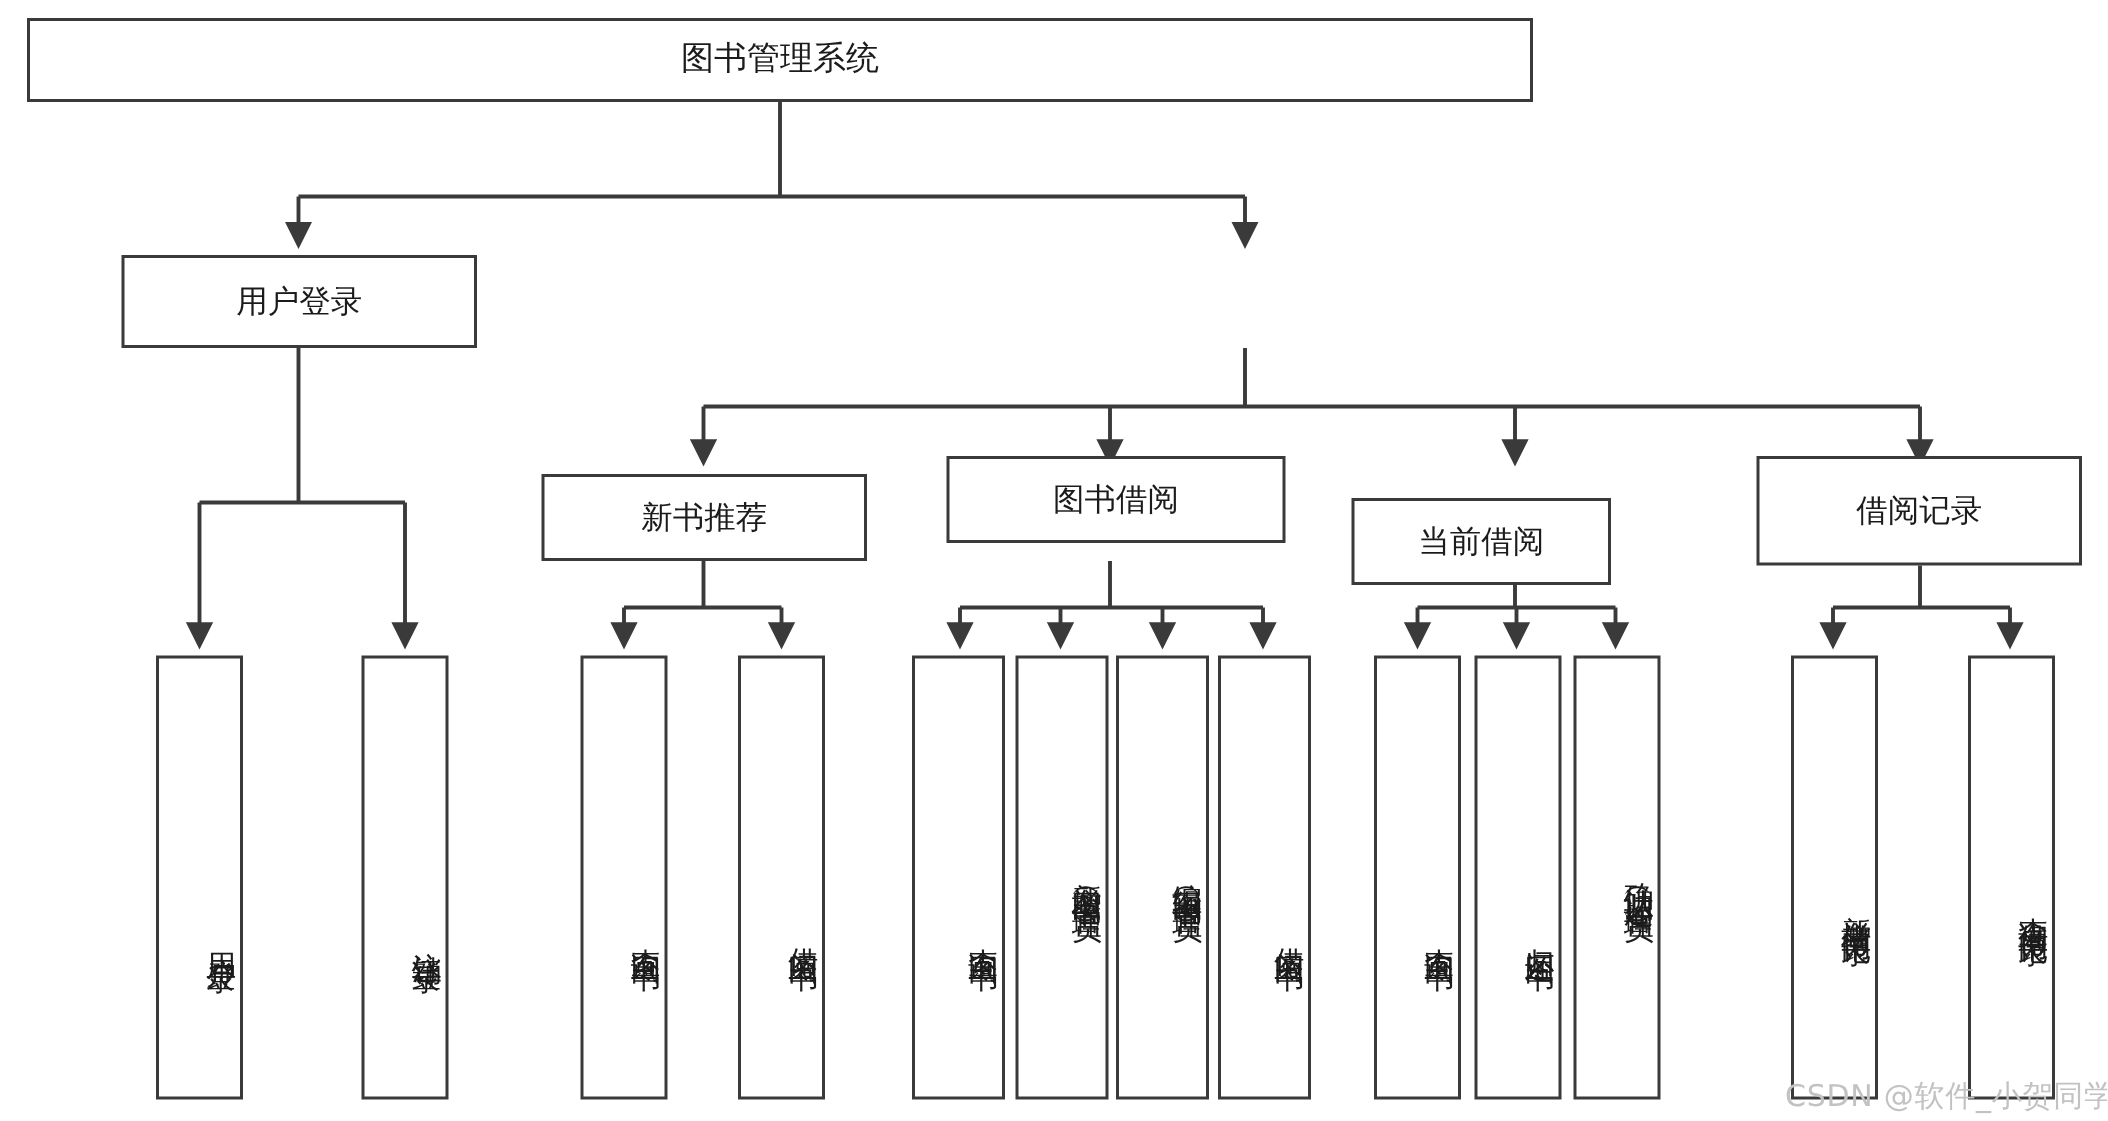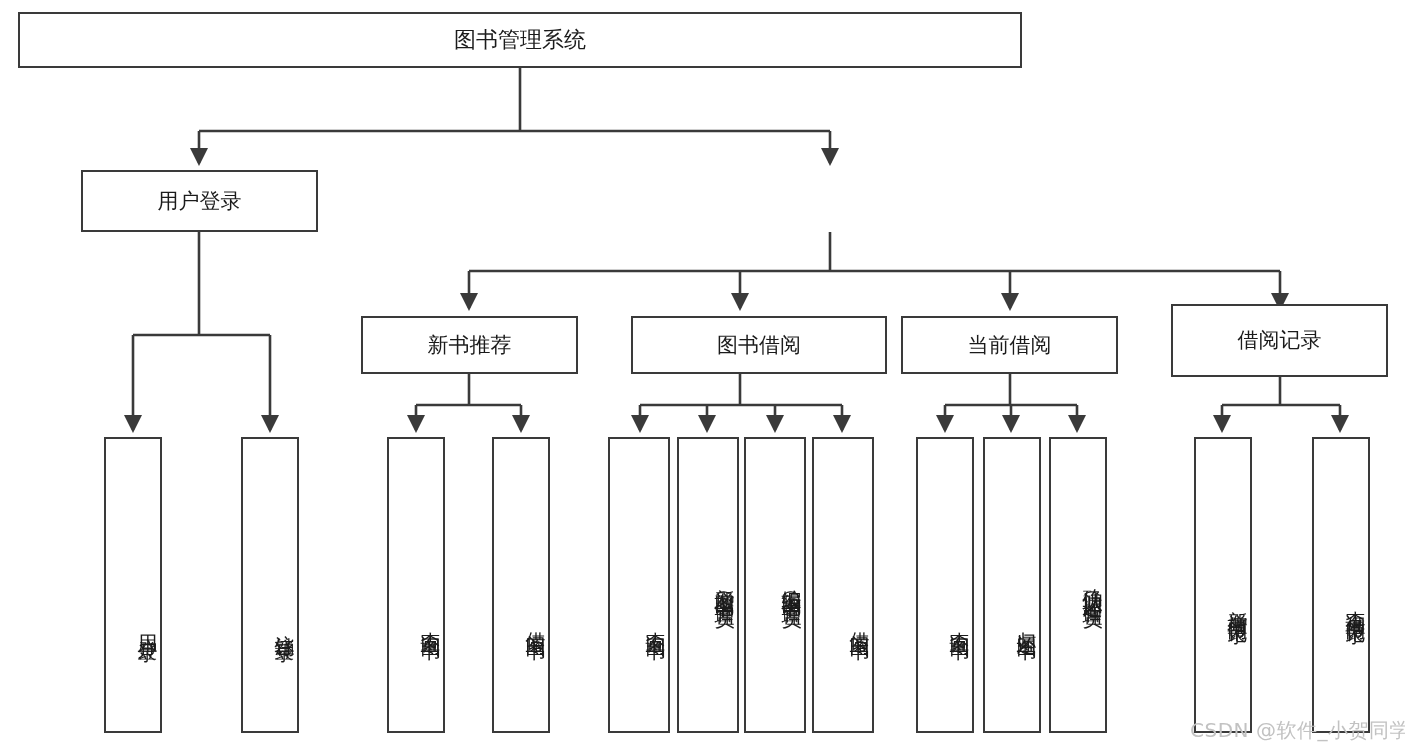--- a/index.html
+++ b/index.html
@@ -129,24 +129,24 @@
     <span>图书管理系统</span>
   </div>
 
   <div class="node h" style="left:81px; top:170px; width:237px; height:62px;">
     <span>用户登录</span>
   </div>
 
   <div class="node h" style="left:361px; top:316px; width:217px; height:58px;align-items:center;">
     <span>新书推荐</span>
   </div>
-  <div class="node h" style="left:631px; top:316px; width:256px; height:58px;">
+  <div class="node h" style="left:631px; top:304px; width:226px; height:58px;">
     <span>图书借阅</span>
   </div>
-  <div class="node h" style="left:901px; top:316px; width:217px; height:58px;">
+  <div class="node h" style="left:901px; top:332px; width:173px; height:58px;">
     <span>当前借阅</span>
   </div>
   <div class="node h" style="left:1171px; top:304px; width:217px; height:73px;">
     <span>借阅记录</span>
   </div>
 
   <div class="node v" style="left:104px; top:437px; width:58px; height:296px; padding-top:84px;">
     <span class="vtext">用户登录</span>
   </div>
   <div class="node v" style="left:241px; top:437px; width:58px; height:296px; padding-top:84px;">

